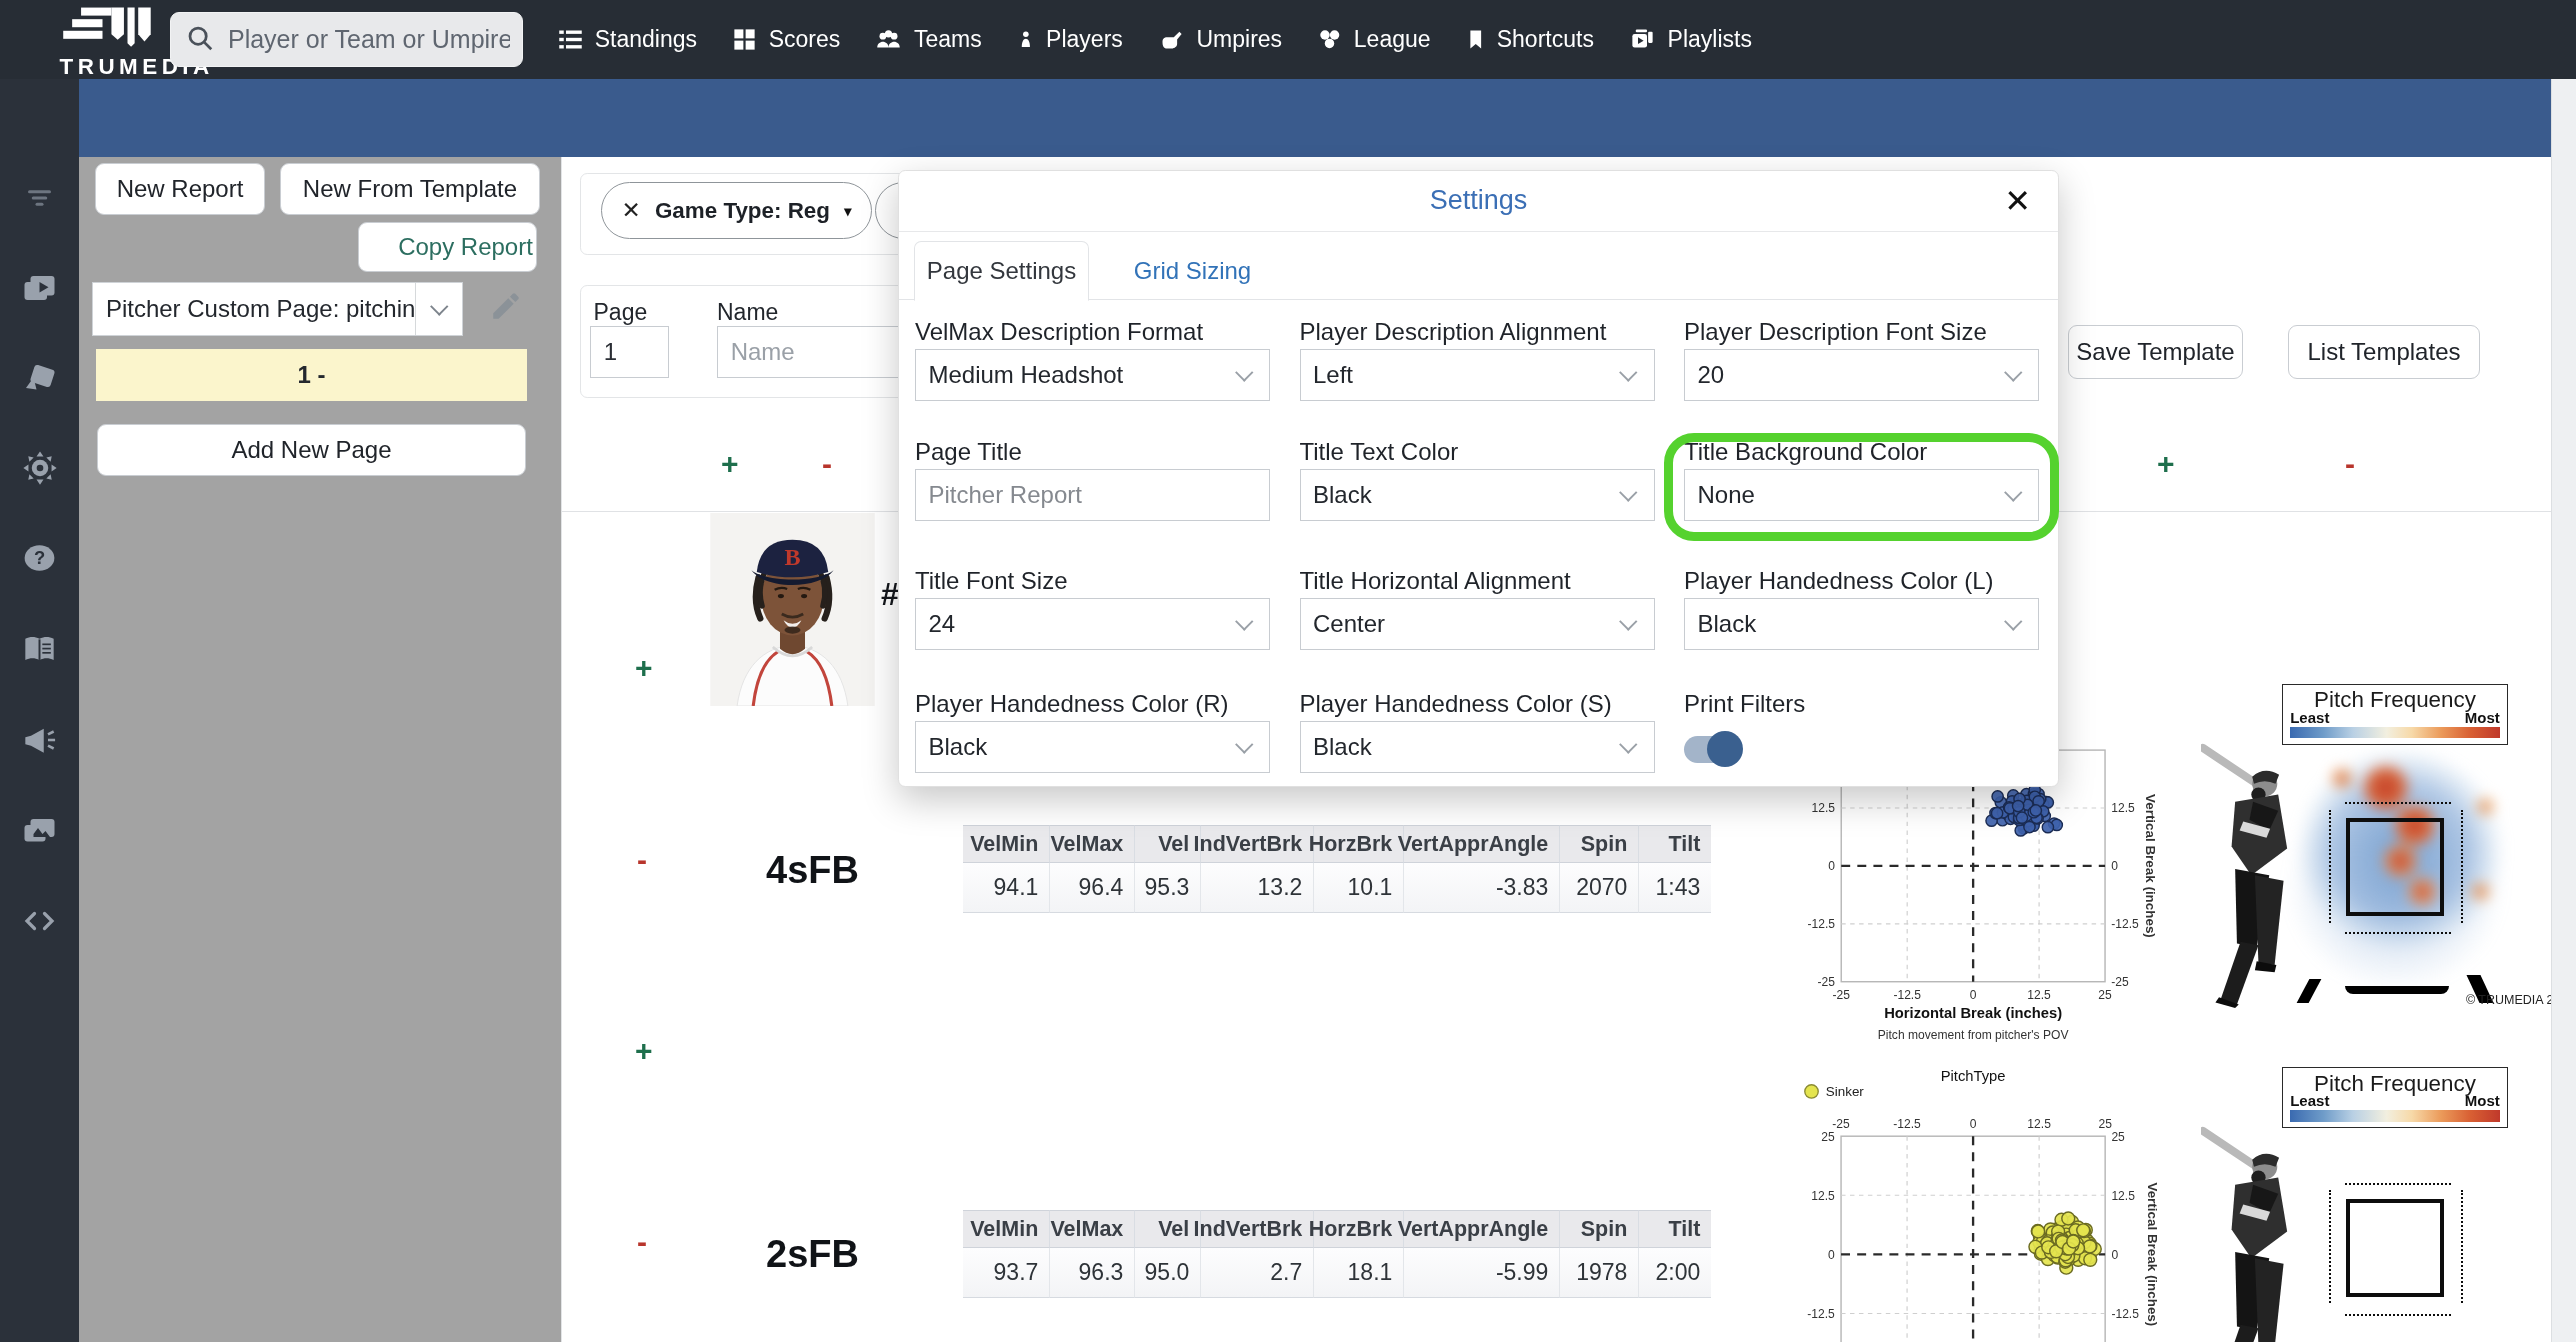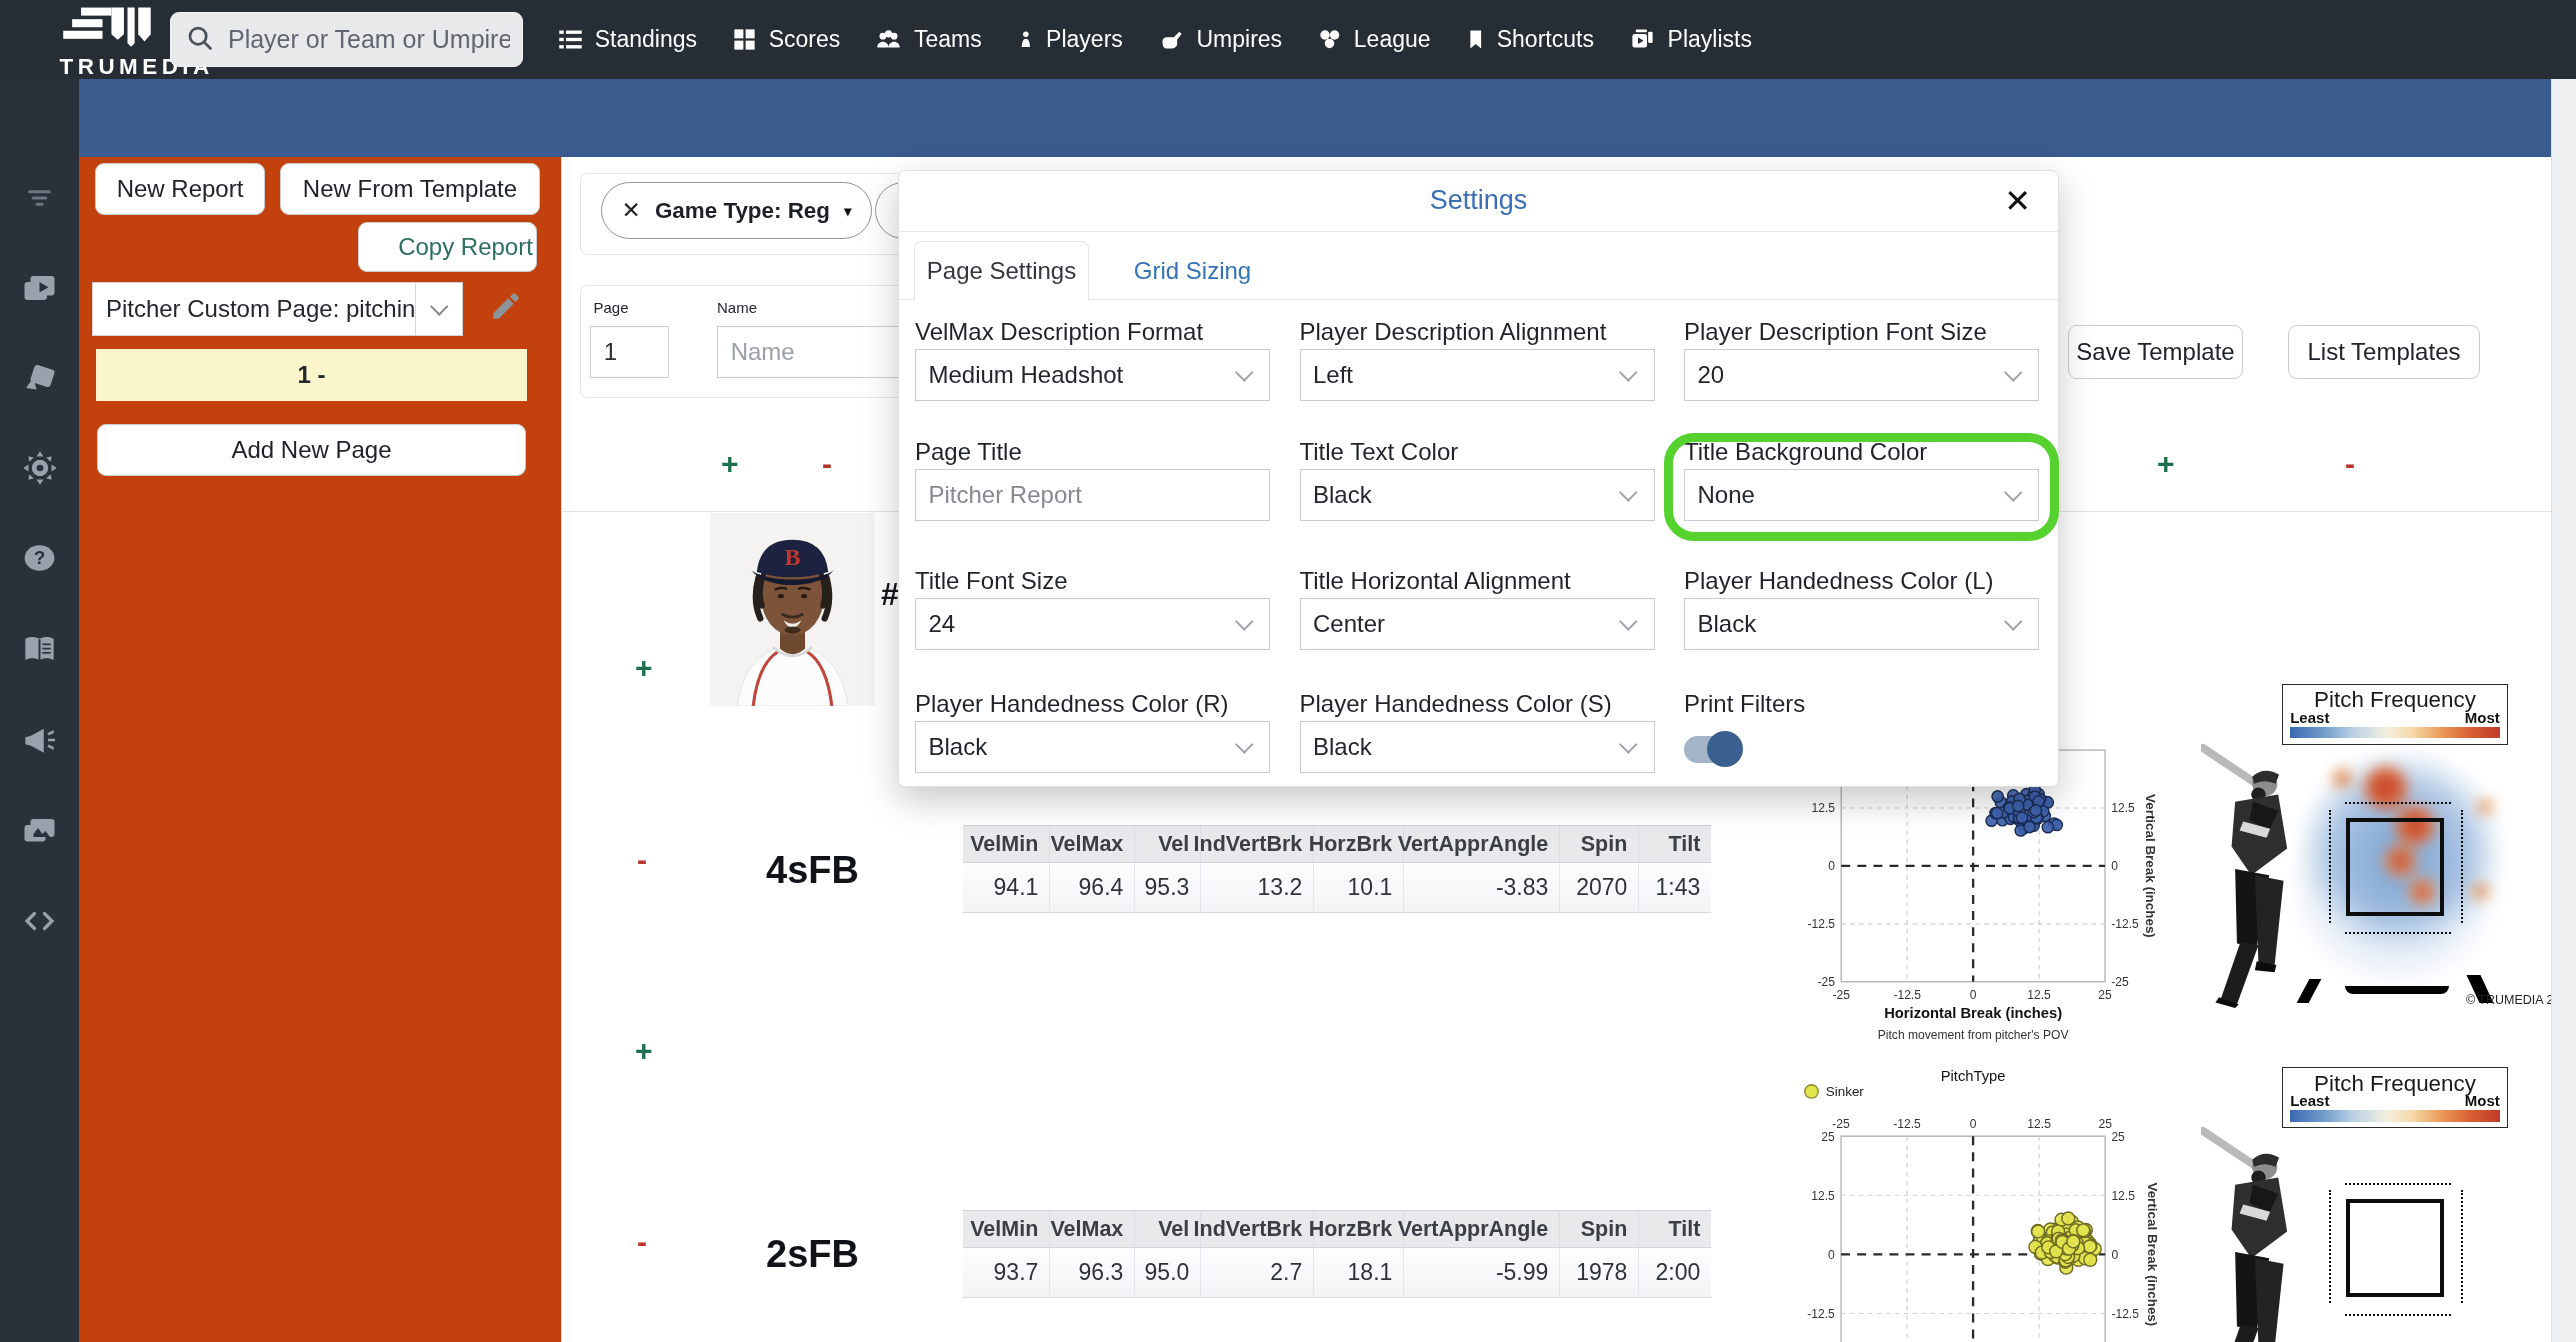--- a/index.html
+++ b/index.html
@@ -17,34 +17,34 @@
   .navitems{position:absolute;left:557px;top:0;height:79px;display:flex;align-items:center;gap:34px;}
   .navitem{display:flex;align-items:center;gap:10.7px;color:#fff;font-size:23px;cursor:pointer;white-space:nowrap;}
   .navitem svg{display:block;}
 
   
   .rail{position:absolute;left:0;top:79px;width:79px;height:1264px;background:#2b313a;z-index:30;}
   .rail-icon{position:absolute;left:0;width:79px;height:57px;display:flex;align-items:center;justify-content:center;color:#99a1ac;cursor:pointer;}
 
   
   .blueband{position:absolute;left:79px;top:79px;width:2472px;height:78px;background:#3a5b8d;}
-  .leftpanel{position:absolute;left:79px;top:157px;width:483px;height:1186px;background:#c2410c;border-right:0.9px solid #e2e4e6;z-index:5;}
+  .leftpanel{position:absolute;left:79px;top:157px;width:483px;height:1186px;background:#a3a3a3;border-right:0.9px solid #e2e4e6;z-index:5;}
   .btn{background:#fff;border:0.9px solid #c9cdd2;border-radius:9px;font-size:24px;color:#20242a;display:flex;align-items:center;justify-content:center;cursor:pointer;}
   .yellowrow{background:#fbf5cc;display:flex;align-items:center;justify-content:center;font-size:24px;font-weight:bold;color:#24282e;cursor:pointer;}
   .dropdown{background:#fff;border:0.9px solid #cfd3d7;display:flex;align-items:stretch;cursor:pointer;}
   .dropdown .val{flex:1;display:flex;align-items:center;padding:0 12.5px;font-size:24px;color:#23272d;white-space:nowrap;overflow:hidden;}
   .dropdown .chev{width:47px;border-left:0.9px solid #d6d9db;display:flex;align-items:center;justify-content:center;}
   .chevmark{width:12.5px;height:12.5px;border-right:2.7px solid #7d848c;border-bottom:2.7px solid #7d848c;transform:rotate(45deg);margin-top:-5.4px;}
 
   
   .content{position:absolute;left:562px;top:157px;width:1989px;height:1186px;background:#fff;}
   .card{position:absolute;border:0.9px solid #e3e5e7;border-radius:7.2px;background:#fff;}
   .pill{position:absolute;border:1.8px solid #8f959a;border-radius:30px;background:#fff;display:flex;align-items:center;gap:14.3px;padding:0 19.7px;font-size:22.4px;font-weight:600;color:#1c2averse;color:#1d2127;cursor:pointer;}
   .xmark{font-size:23px;color:#222;font-weight:400;}
-  .fieldlabel{font-size:15px;color:#22262c;}
+  .fieldlabel{font-size:23px;color:#22262c;}
   .mini-input{border:0.9px solid #c8ccd1;background:#fff;font-size:24px;color:#2a2e34;padding:0 10.7px;display:flex;align-items:center;}
   .mini-input input{border:none;outline:none;font-size:24px;width:100%;font-family:"Liberation Sans",sans-serif;color:#2a2e34;background:transparent;}
   .mini-input input::placeholder{color:#9aa0a7;}
   .divline{position:absolute;background:#e0e2e5;}
   .pm{position:absolute;font-size:30px;font-weight:bold;cursor:pointer;line-height:1;}
   .pm.plus{color:#1e6f4c;}
   .pm.minus{color:#b8352c;}
   .pitchlabel{position:absolute;font-size:38px;font-weight:bold;color:#101317;width:125px;text-align:center;}
   .numsign{position:absolute;font-size:32px;font-weight:bold;color:#14171c;}
 

